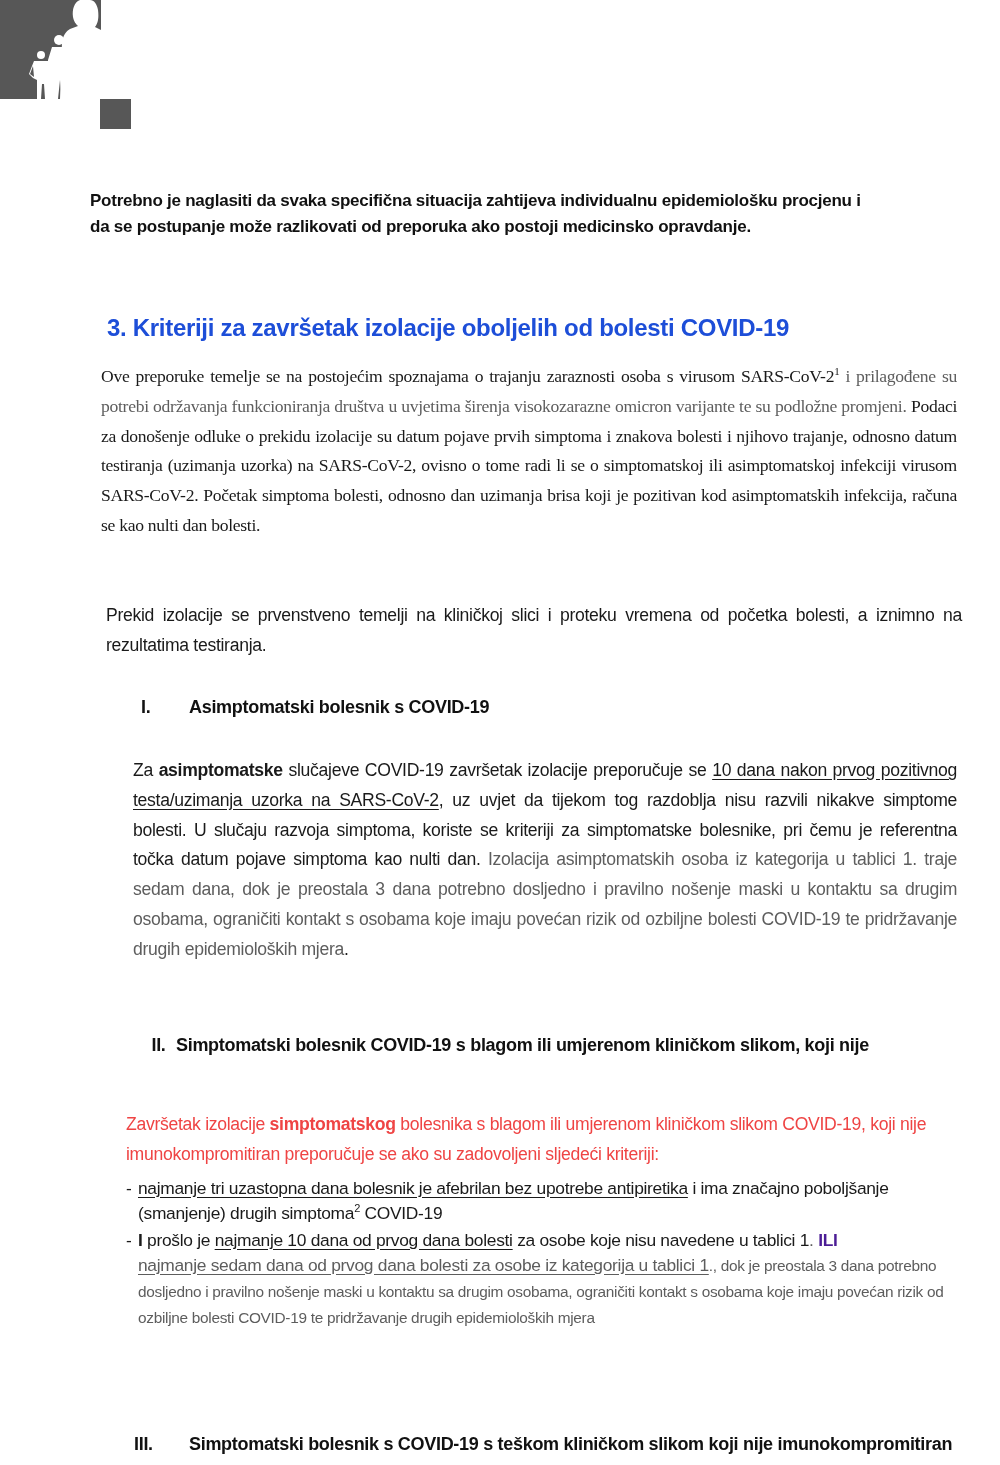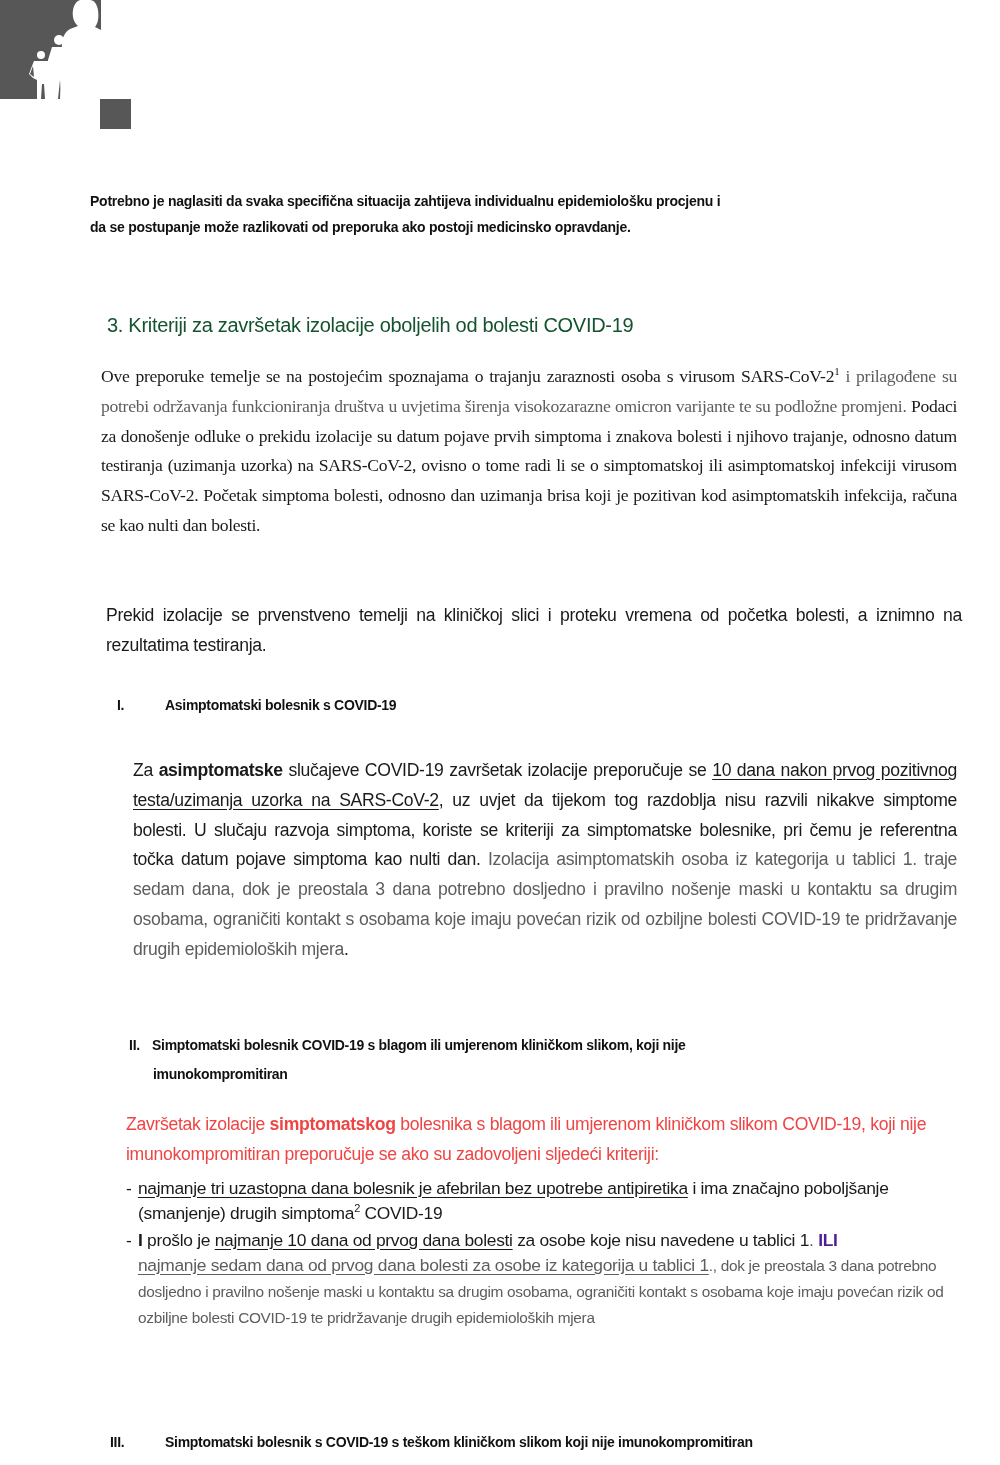--- a/index.html
+++ b/index.html
@@ -11,39 +11,39 @@
       overflow: hidden;
       font-family: "Liberation Sans", "DejaVu Sans", sans-serif;
       color: #111111;
     }
     .logo { position: absolute; left: 0; top: 0; width: 101px; height: 99px; }
     .logo-square { position: absolute; left: 100px; top: 99px; width: 31px; height: 30px; background: #575757; }
 
     .abs { position: absolute; }
     .notice {
       left: 90px; top: 188px; width: 840px;
-      font-size: 14px; font-weight: bold; line-height: 26px; color: #111;
+      font-size: 17px; font-weight: bold; line-height: 26px; color: #111;
       letter-spacing: -0.25px;
     }
     .h-main {
       left: 107px; top: 314px;
-      font-size: 20px; font-weight: normal; color: #14532d; letter-spacing: -0.3px;
+      font-size: 24px; font-weight: bold; color: #1d4ed8; letter-spacing: -0.3px;
     }
     .para {
       font-size: 17.6px; line-height: 29.8px; text-align: justify; color: #1a1a1a;
       letter-spacing: -0.3px;
     }
     .p1 { left: 101px; top: 362px; width: 856px; font-family: Liberation Serif, serif; }
     .p2 { left: 98px; top: 601px; width: 856px; margin-left: 8px; }
     .gray { color: #5d5d5d; }
     .u { text-decoration: underline; text-underline-offset: 3px; }
     sup { font-size: 11px; line-height: 0; vertical-align: 7px; }
 
     .h-sec {
-      font-size: 14px; font-weight: bold; color: #111; letter-spacing: -0.3px;
+      font-size: 18px; font-weight: bold; color: #111; letter-spacing: -0.3px; margin-left: 24px;
     }
     .h-sec .num { display: inline-block; }
     .s1 { left: 117px; top: 697px; }
     .s1 .num { width: 48px; }
     .s2 { left: 117px; top: 1031px; width: 820px; line-height: 29px; }
     .s2 .num { width: 35px; text-align: center; }
     .s2 .cont { display: block; padding-left: 36px; }
     .s3 { left: 110px; top: 1434px; }
     .s3 .num { width: 55px; }
 
@@ -85,21 +85,21 @@
 <div class="abs h-main">3. Kriteriji za završetak izolacije oboljelih od bolesti COVID-19</div>
 
 <div class="abs para p1"><span>Ove preporuke temelje se na postojećim spoznajama o trajanju zaraznosti osoba s virusom SARS-CoV-2</span><sup>1</sup><span class="gray"> i prilagođene su potrebi održavanja funkcioniranja društva u uvjetima širenja visokozarazne omicron varijante  te su podložne promjeni.</span><span> Podaci za donošenje odluke o prekidu izolacije su datum pojave prvih simptoma i znakova bolesti i njihovo trajanje, odnosno datum testiranja (uzimanja uzorka) na SARS-CoV-2, ovisno o tome radi li se o simptomatskoj ili asimptomatskoj infekciji virusom SARS-CoV-2. Početak simptoma bolesti, odnosno dan uzimanja brisa koji je pozitivan kod asimptomatskih infekcija, računa se kao nulti dan bolesti.</span></div>
 
 <div class="abs para p2">Prekid izolacije se prvenstveno temelji na kliničkoj slici i proteku vremena od početka bolesti, a iznimno na rezultatima testiranja.</div>
 
 <div class="abs h-sec s1"><span class="num">I.</span><span>Asimptomatski bolesnik s COVID-19</span></div>
 
 <div class="abs para p3"><span>Za </span><b>asimptomatske</b><span> slučajeve COVID-19 završetak izolacije preporučuje se </span><span class="u">10 dana nakon prvog pozitivnog testa/uzimanja uzorka na SARS-CoV-2</span><span>, uz uvjet da tijekom tog razdoblja nisu razvili nikakve simptome bolesti. U slučaju razvoja simptoma, koriste se kriteriji za simptomatske bolesnike, pri čemu je referentna točka datum pojave simptoma kao nulti dan. </span><span class="gray">Izolacija asimptomatskih osoba iz kategorija u tablici 1. traje sedam dana, dok je preostala 3 dana potrebno dosljedno i pravilno nošenje maski u kontaktu sa drugim osobama, ograničiti kontakt s osobama koje imaju povećan rizik od ozbiljne bolesti COVID-19 te pridržavanje drugih epidemioloških mjera</span><span>.</span></div>
 
-<div class="abs h-sec s2"><span class="num">II.</span><span>Simptomatski bolesnik COVID-19 s blagom ili umjerenom kliničkom slikom, koji nije</span><span class="cont">imunokompromitiran</span></div>
+<div class="abs h-sec s2"><span class="num">II.</span><span>Simptomatski bolesnik COVID-19 s blagom ili umjerenom kliničkom slikom, koji nije</span></div>
 
 <div class="abs p4"><span>Završetak izolacije </span><b>simptomatskog</b><span> bolesnika s blagom ili umjerenom kliničkom slikom COVID-19, koji nije imunokompromitiran preporučuje se ako su zadovoljeni sljedeći kriteriji:</span></div>
 
 <ul class="abs list">
   <li class="li1"><span class="dash">-</span><span class="u">najmanje tri uzastopna dana bolesnik je afebrilan bez upotrebe antipiretika</span><span> i ima značajno poboljšanje (smanjenje) drugih simptoma</span><sup>2</sup><span> COVID-19</span></li>
   <li class="li2"><span class="dash">-</span><b>I</b><span> prošlo je </span><span class="u">najmanje 10 dana od prvog dana bolesti</span><span> za osobe koje nisu navedene u tablici 1</span><span class="gray">. </span><b class="gray">ILI</b><br><span class="gray u">najmanje sedam dana od prvog dana bolesti za osobe iz kategorija u tablici 1</span><span class="small">., dok je preostala 3 dana potrebno dosljedno i pravilno nošenje maski u kontaktu sa drugim osobama, ograničiti kontakt s osobama koje imaju povećan rizik od ozbiljne bolesti COVID-19 te pridržavanje drugih epidemioloških mjera</span></li>
 </ul>
 
 <div class="abs h-sec s3"><span class="num">III.</span><span>Simptomatski bolesnik s COVID-19 s teškom kliničkom slikom koji nije imunokompromitiran</span></div>
 

